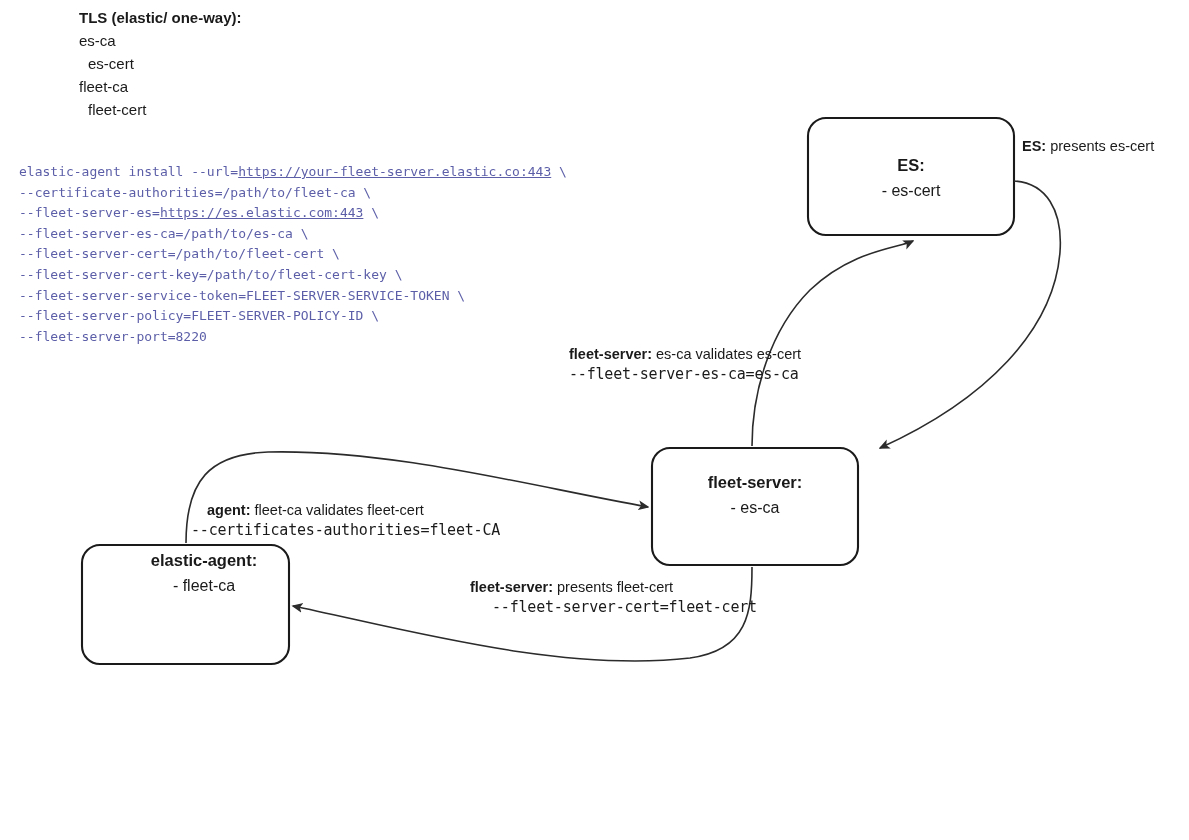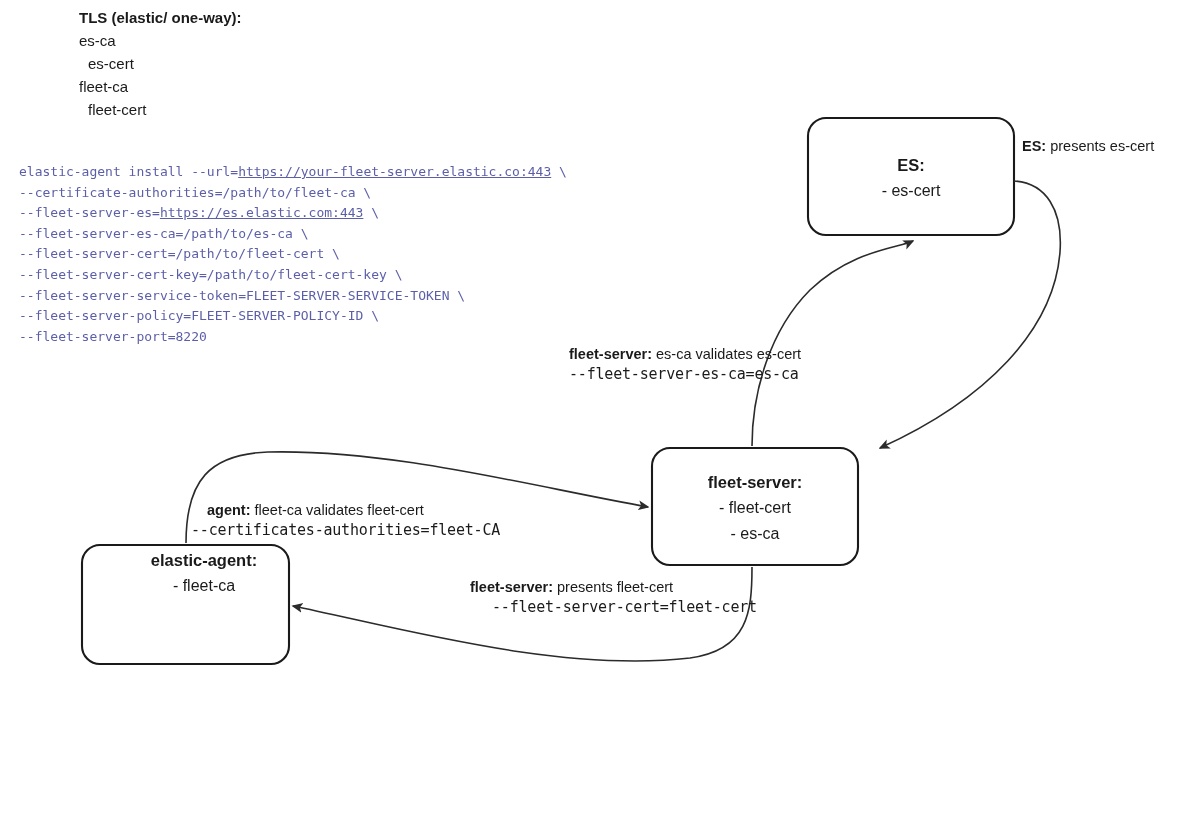--- a/index.html
+++ b/index.html
@@ -143,21 +143,20 @@
   <path class="edge-path" d="M 752 567 C 752 612 748 650 690 658 C 560 673 400 628 293 606" marker-end="url(#arrow)"></path>
 </svg>
 
 <div class="node-label" style="left:808px; top:152px; width:206px;">
   <span class="node-title">ES:</span>
   <span class="node-attr">- es-cert</span>
 </div>
 
 <div class="node-label" style="left:652px; top:469px; width:206px;">
   <span class="node-title">fleet-server:</span>
-  <span class="node-attr">- fleet-cert</span>
   <span class="node-attr">- es-ca</span>
 </div>
 
 <div class="node-label" style="left:82px; top:547px; width:244px;">
   <span class="node-title">elastic-agent:</span>
   <span class="node-attr">- fleet-ca</span>
 </div>
 
 <div class="edge-label" style="left:1022px; top:136px;">
   <span class="lbl-row">

